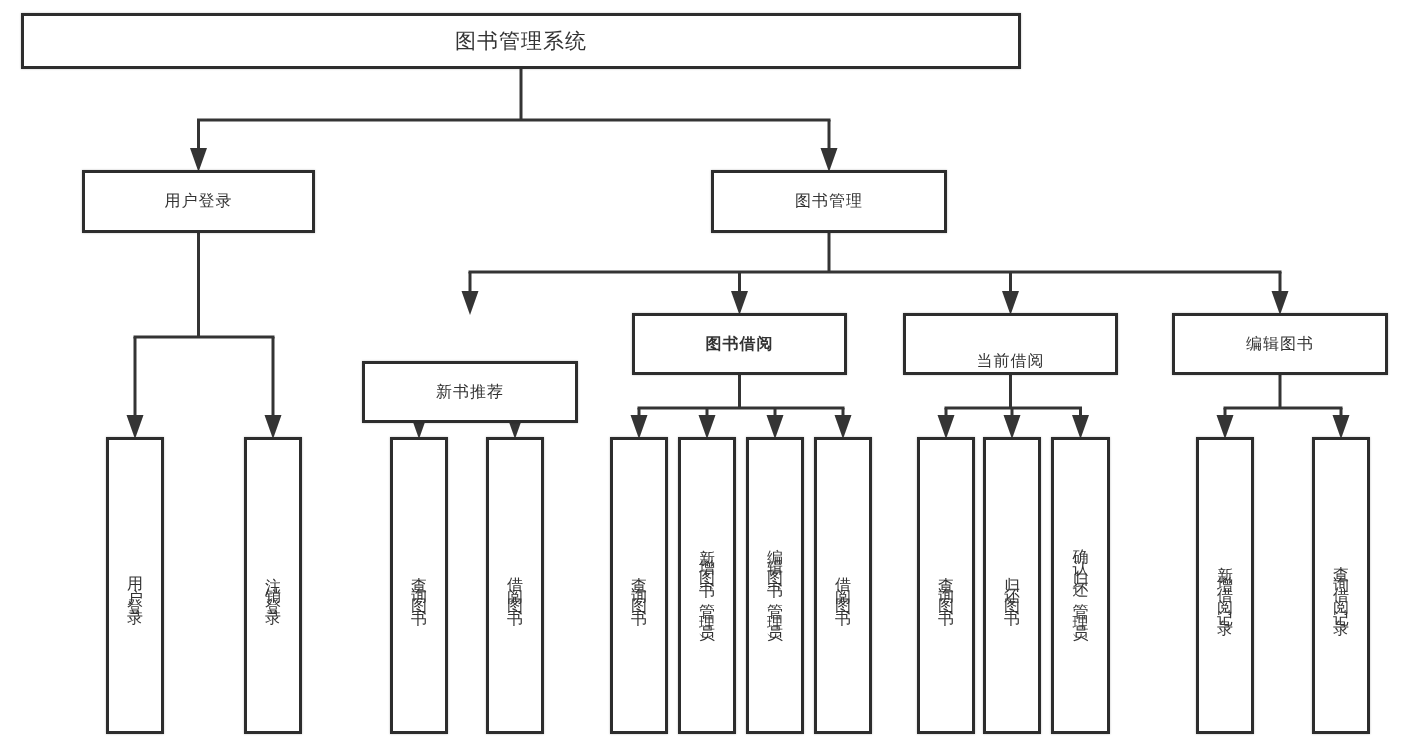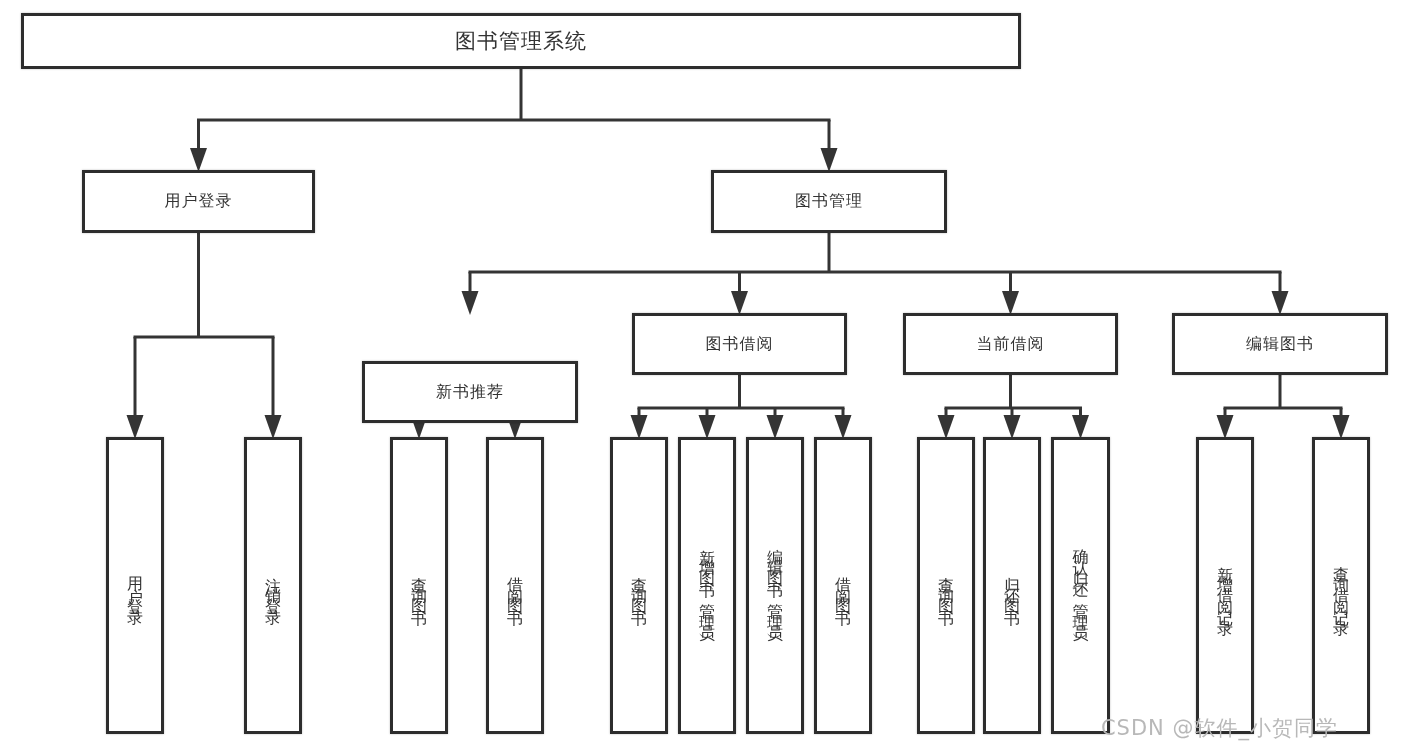--- a/index.html
+++ b/index.html
@@ -112,24 +112,24 @@
       </div>
       <div class="node" style="left: 82px; top: 170px; width: 233px; height: 63px;">
         <span>用户登录</span>
       </div>
       <div class="node" style="left: 711px; top: 170px; width: 236px; height: 63px;">
         <span>图书管理</span>
       </div>
       <div class="node" style="left: 362px; top: 313px; width: 216px; height: 62px; margin-top: 48px;">
         <span>新书推荐</span>
       </div>
-      <div class="node" style="left: 632px; top: 313px; width: 215px; height: 62px;">
+      <div class="node" style="left: 632px; top: 313px; width: 215px; height: 62px; font-weight: bold;">
         <span>图书借阅</span>
       </div>
-      <div class="node" style="left: 903px; top: 313px; width: 215px; height: 62px;">
+      <div class="node" style="left: 903px; top: 313px; width: 215px; height: 62px; align-items: flex-end;">
         <span>当前借阅</span>
       </div>
       <div class="node" style="left: 1172px; top: 313px; width: 216px; height: 62px;">
         <span>编辑图书</span>
       </div>
       <div class="node vertical" style="left: 106px; top: 437px; width: 58px; height: 297px;">
         <span>用户登录</span>
       </div>
       <div class="node vertical" style="left: 244px; top: 437px; width: 58px; height: 297px;">
         <span>注销登录</span>
@@ -161,14 +161,13 @@
       <div class="node vertical" style="left: 1051px; top: 437px; width: 59px; height: 297px;">
         <span>确认归还（管理员）</span>
       </div>
       <div class="node vertical" style="left: 1196px; top: 437px; width: 58px; height: 297px;">
         <span>新增借阅记录</span>
       </div>
       <div class="node vertical" style="left: 1312px; top: 437px; width: 58px; height: 297px;">
         <span>查询借阅记录</span>
       </div>
     </div>
-  <div class="watermark">CSDN @软件_小贺同学</div>
 </div>
 
 </body></html>

